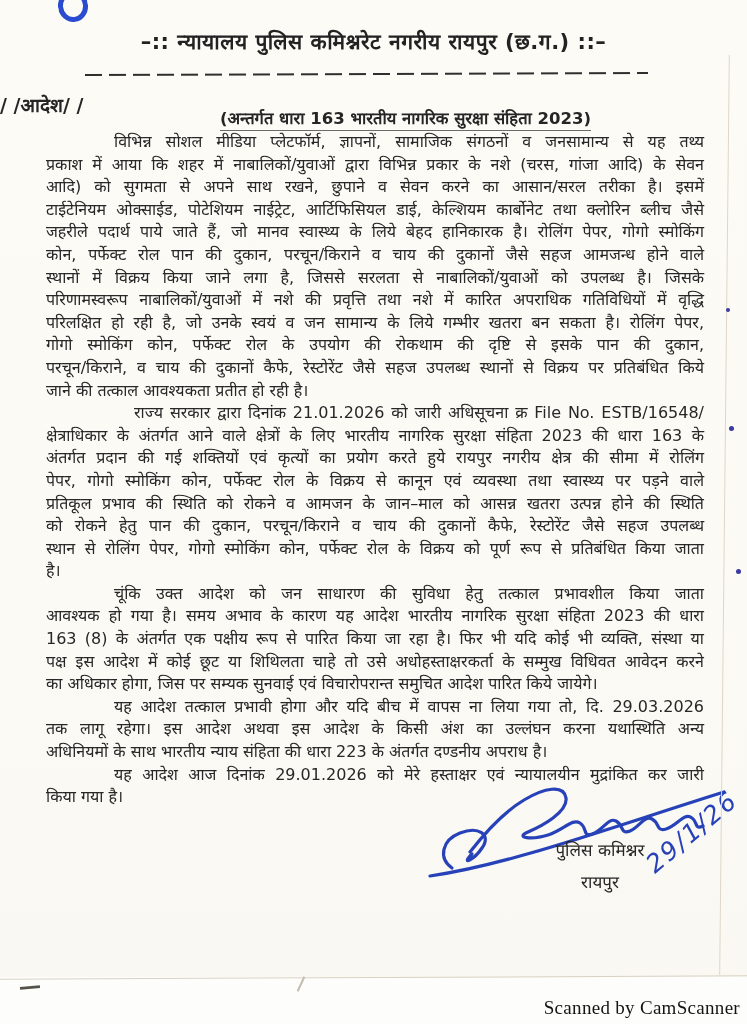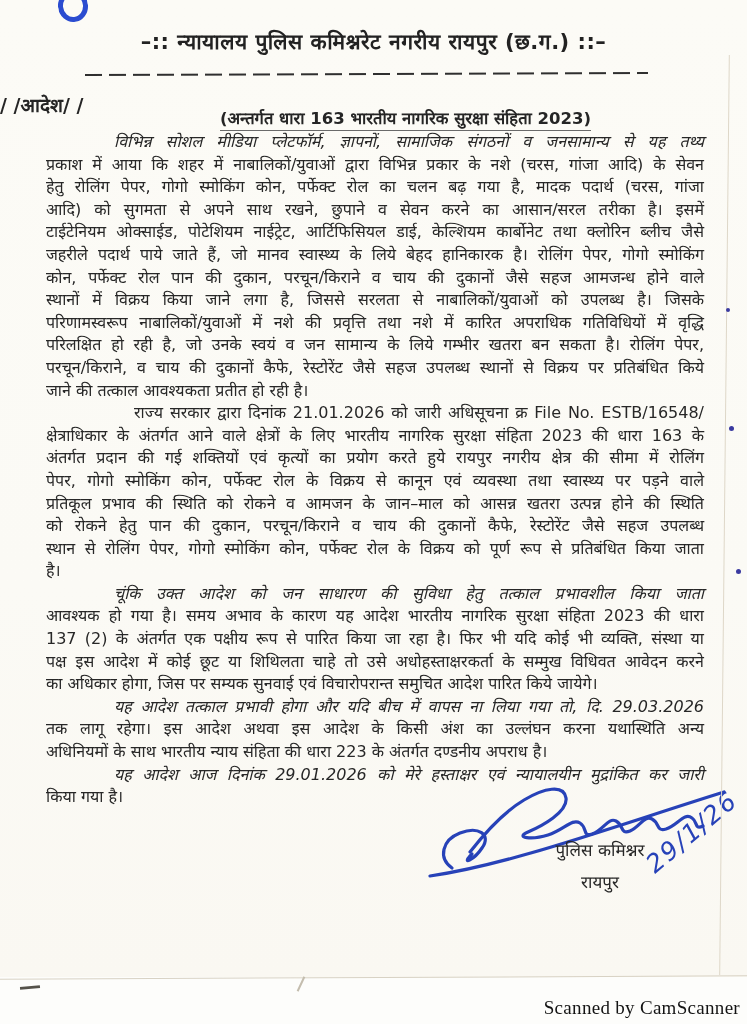--- a/index.html
+++ b/index.html
@@ -22,21 +22,21 @@
                font-size:19px;font-weight:bold;color:#252525;}
   .order-sub{position:absolute;left:0;top:106px;width:747px;text-align:center;
              font-size:16.5px;font-weight:bold;color:#252525;margin-left:32px;}
   .order-sub .us{display:inline-block;border-bottom:1.5px solid #6a6a6a;padding-bottom:1px;}
   
   .body-text{position:absolute;left:46px;top:131px;width:658px;color:#272727;
              font-size:16px;}
   .ln{line-height:22.6px;height:22.6px;white-space:nowrap_;text-align:justify;
       text-align-last:justify;overflow:visible;}
   .ln.end{text-align-last:left;}
-  .ln.ind{padding-left:68px;font-style:italic;}
+  .ln.ind{padding-left:68px;}
   .ln.ind2{padding-left:88px;}
   
   .sig-svg{position:absolute;left:412px;top:772px;}
   .sig-desig{position:absolute;left:520px;top:838px;width:160px;text-align:center;
              font-size:17px;color:#272727;}
   .sig-place{position:absolute;left:520px;top:870px;width:160px;text-align:center;
              font-size:17px;color:#272727;}
   
   .fold{position:absolute;left:0;top:977px;width:747px;height:1px;background:#d8d2c4;
         transform:rotate(-.25deg);}
@@ -66,43 +66,43 @@
     <div class="rule"></div>
     <div class="order-label">/ /आदेश/ /</div>
     <div class="order-sub">
       <span class="us">(अन्तर्गत धारा 163 भारतीय नागरिक सुरक्षा संहिता 2023)</span>
     </div>
 
     <div class="body-text">
 
       <div class="ln ind">विभिन्न सोशल मीडिया प्लेटफॉर्म, ज्ञापनों, सामाजिक संगठनों व जनसामान्य से यह तथ्य</div>
       <div class="ln">प्रकाश में आया कि शहर में नाबालिकों/युवाओं द्वारा विभिन्न प्रकार के नशे (चरस, गांजा आदि) के सेवन</div>
-      <div class="ln">हेतु रोलिंग पेपर, गोगो स्मोकिंग कोन, पर्फेक्ट रोल का चलन बढ़ गया है, मादक पदार्थ (चरस, गांजा</div>
       <div class="ln">आदि) को सुगमता से अपने साथ रखने, छुपाने व सेवन करने का आसान/सरल तरीका है। इसमें</div>
       <div class="ln">टाईटेनियम ओक्साईड, पोटेशियम नाईट्रेट, आर्टिफिसियल डाई, केल्शियम कार्बोनेट तथा क्लोरिन ब्लीच जैसे</div>
       <div class="ln">जहरीले पदार्थ पाये जाते हैं, जो मानव स्वास्थ्य के लिये बेहद हानिकारक है। रोलिंग पेपर, गोगो स्मोकिंग</div>
       <div class="ln">कोन, पर्फेक्ट रोल पान की दुकान, परचून/किराने व चाय की दुकानों जैसे सहज आमजन्ध होने वाले</div>
       <div class="ln">स्थानों में विक्रय किया जाने लगा है, जिससे सरलता से नाबालिकों/युवाओं को उपलब्ध है। जिसके</div>
       <div class="ln">परिणामस्वरूप नाबालिकों/युवाओं में नशे की प्रवृत्ति तथा नशे में कारित अपराधिक गतिविधियों में वृद्धि</div>
       <div class="ln">परिलक्षित हो रही है, जो उनके स्वयं व जन सामान्य के लिये गम्भीर खतरा बन सकता है। रोलिंग पेपर,</div>
+      <div class="ln">गोगो स्मोकिंग कोन, पर्फेक्ट रोल के उपयोग की रोकथाम की दृष्टि से इसके पान की दुकान,</div>
       <div class="ln">परचून/किराने, व चाय की दुकानों कैफे, रेस्टोरेंट जैसे सहज उपलब्ध स्थानों से विक्रय पर प्रतिबंधित किये</div>
       <div class="ln end">जाने की तत्काल आवश्यकता प्रतीत हो रही है।</div>
 
       <div class="ln ind2">राज्य सरकार द्वारा दिनांक 21.01.2026 को जारी अधिसूचना क्र File No. ESTB/16548/</div>
       <div class="ln">क्षेत्राधिकार के अंतर्गत आने वाले क्षेत्रों के लिए भारतीय नागरिक सुरक्षा संहिता 2023 की धारा 163 के</div>
       <div class="ln">अंतर्गत प्रदान की गई शक्तियों एवं कृत्यों का प्रयोग करते हुये रायपुर नगरीय क्षेत्र की सीमा में रोलिंग</div>
       <div class="ln">पेपर, गोगो स्मोकिंग कोन, पर्फेक्ट रोल के विक्रय से कानून एवं व्यवस्था तथा स्वास्थ्य पर पड़ने वाले</div>
       <div class="ln">प्रतिकूल प्रभाव की स्थिति को रोकने व आमजन के जान–माल को आसन्न खतरा उत्पन्न होने की स्थिति</div>
       <div class="ln">को रोकने हेतु पान की दुकान, परचून/किराने व चाय की दुकानों कैफे, रेस्टोरेंट जैसे सहज उपलब्ध</div>
       <div class="ln">स्थान से रोलिंग पेपर, गोगो स्मोकिंग कोन, पर्फेक्ट रोल के विक्रय को पूर्ण रूप से प्रतिबंधित किया जाता</div>
       <div class="ln end">है।</div>
 
       <div class="ln ind">चूंकि उक्त आदेश को जन साधारण की सुविधा हेतु तत्काल प्रभावशील किया जाता</div>
       <div class="ln">आवश्यक हो गया है। समय अभाव के कारण यह आदेश भारतीय नागरिक सुरक्षा संहिता 2023 की धारा</div>
-      <div class="ln">137 (2) के अंतर्गत एक पक्षीय रूप से पारित किया जा रहा है। फिर भी यदि कोई भी व्यक्ति, संस्था या</div>
+      <div class="ln">163 (8) के अंतर्गत एक पक्षीय रूप से पारित किया जा रहा है। फिर भी यदि कोई भी व्यक्ति, संस्था या</div>
       <div class="ln">पक्ष इस आदेश में कोई छूट या शिथिलता चाहे तो उसे अधोहस्ताक्षरकर्ता के सम्मुख विधिवत आवेदन करने</div>
       <div class="ln end">का अधिकार होगा, जिस पर सम्यक सुनवाई एवं विचारोपरान्त समुचित आदेश पारित किये जायेगे।</div>
 
       <div class="ln ind">यह आदेश तत्काल प्रभावी होगा और यदि बीच में वापस ना लिया गया तो, दि. 29.03.2026</div>
       <div class="ln">तक लागू रहेगा। इस आदेश अथवा इस आदेश के किसी अंश का उल्लंघन करना यथास्थिति अन्य</div>
       <div class="ln end">अधिनियमों के साथ भारतीय न्याय संहिता की धारा 223 के अंतर्गत दण्डनीय अपराध है।</div>
 
       <div class="ln ind">यह आदेश आज दिनांक 29.01.2026 को मेरे हस्ताक्षर एवं न्यायालयीन मुद्रांकित कर जारी</div>
       <div class="ln end">किया गया है।</div>
     </div>

